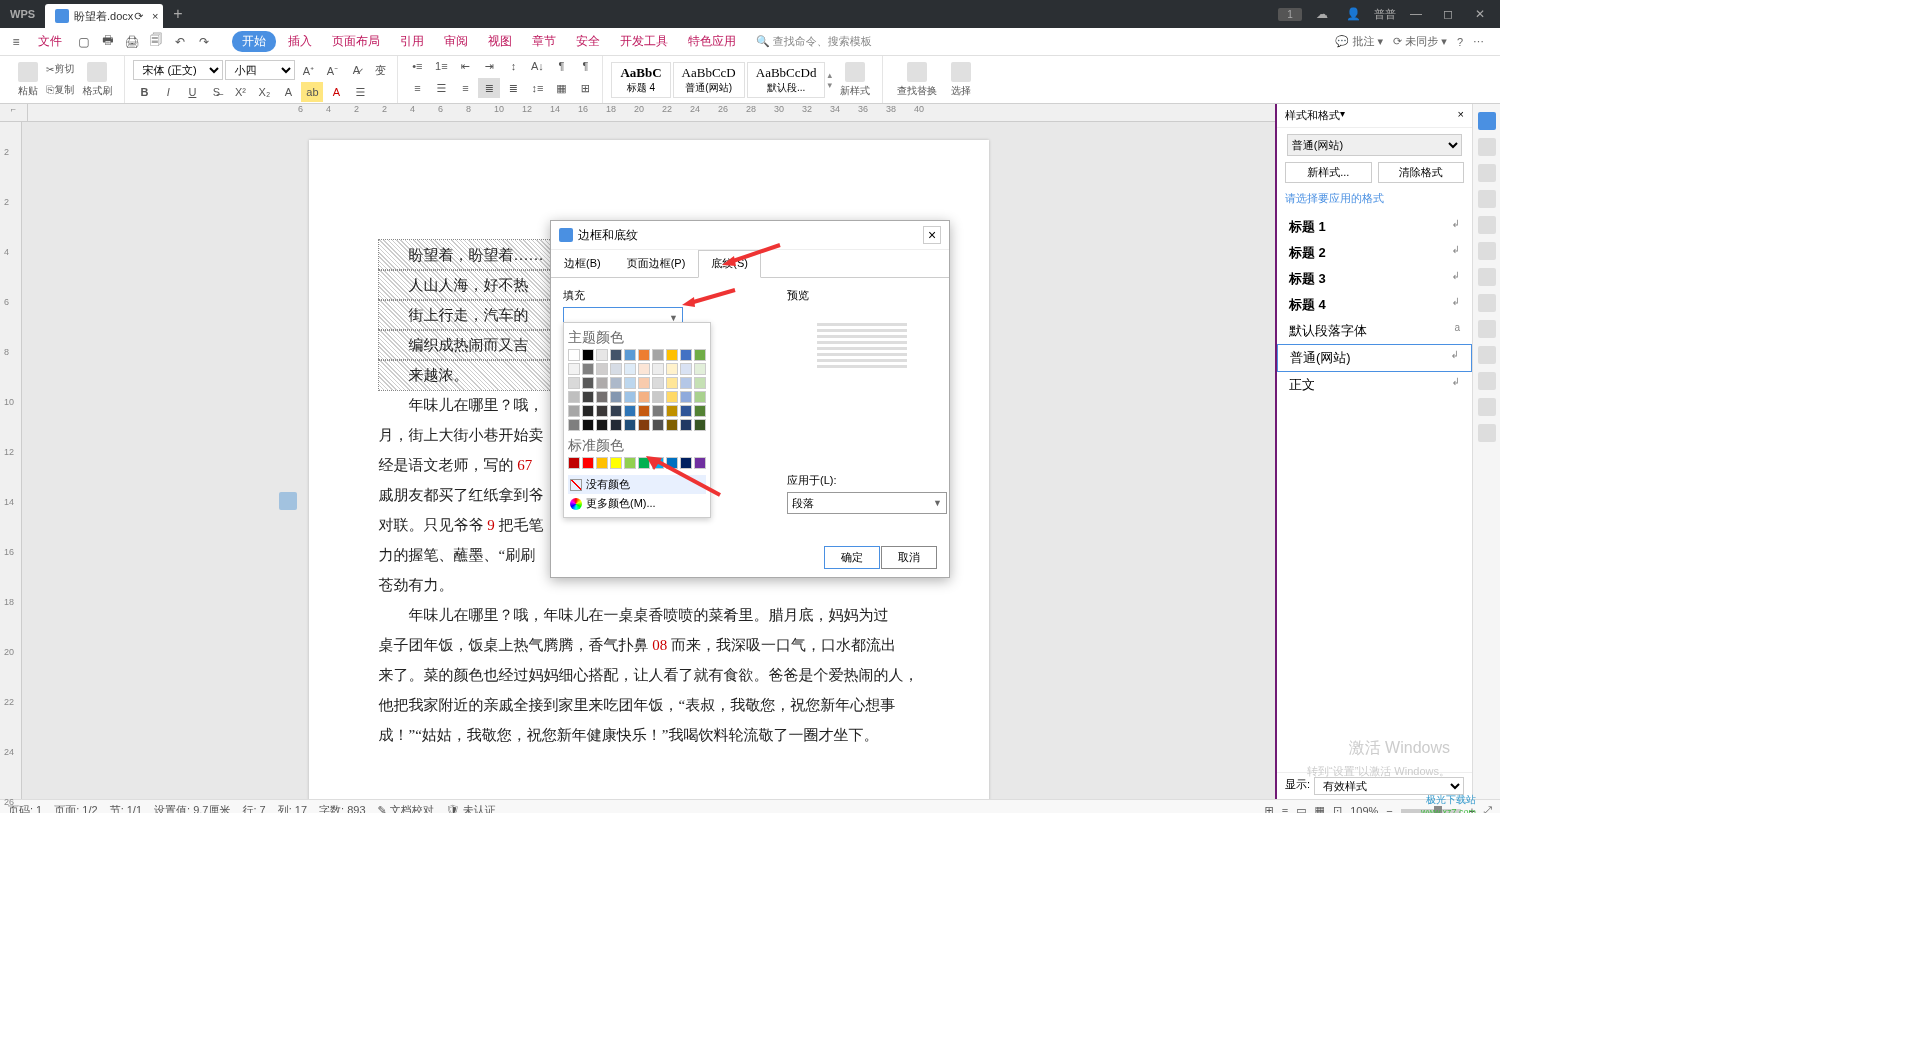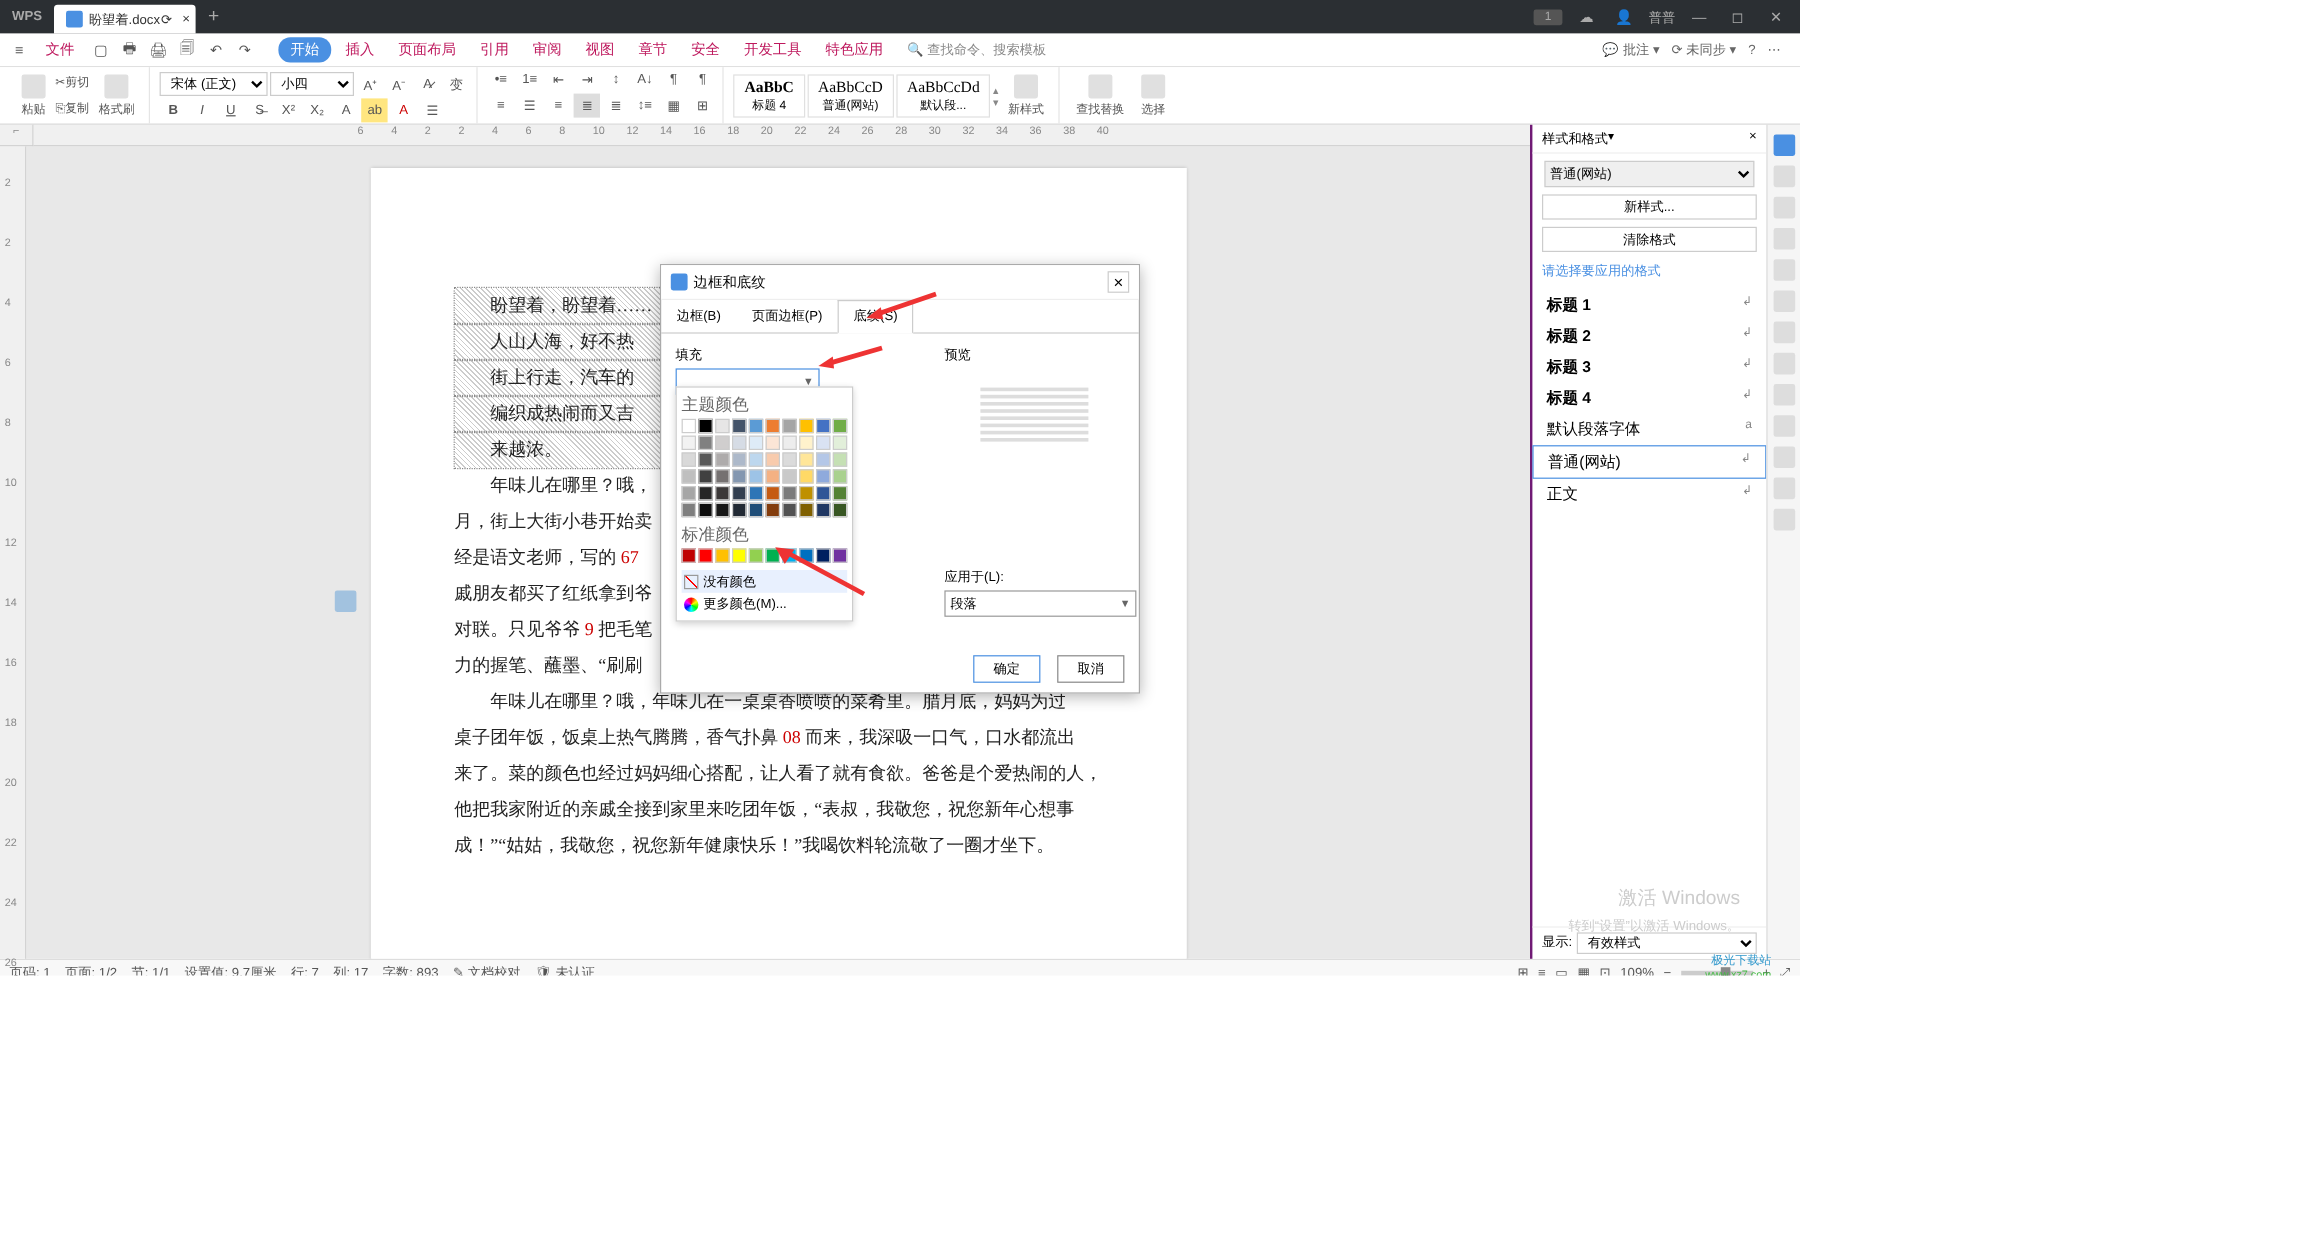--- a/index.html
+++ b/index.html
@@ -42,21 +42,21 @@
 .page { background: #fff; width: 680px; margin: 18px auto; padding: 100px 70px; min-height: 900px; box-shadow: 0 0 3px rgba(0,0,0,0.2); position: relative; }
 .para { font-family: SimSun, serif; font-size: 15px; line-height: 2; text-indent: 2em; color: #222; }
 .para.hl { background: repeating-linear-gradient(45deg,#ccc,#ccc 1px,#fff 1px,#fff 3px); outline: 1px dotted #888;}
 .para .red { color: #c00; }
 .float-icon { position: absolute; left: -30px; width: 18px; height: 18px; background: #5b9bd5; border-radius: 2px; opacity: 0.5; }
 
 
 .right-panel { position: absolute; top: 0; right: 28px; bottom: 0; width: 197px; background: #fff; border-left: 2px solid #701a75; }
 .rp-header { display: flex; justify-content: space-between; padding: 4px 8px; border-bottom: 1px solid #eee; font-size: 11px; }
 .rp-combo { width: 90%; margin: 6px auto; display: block; border: 1px solid #ccc; height: 22px; font-size: 11px; }
-.rp-btns { display: flex; gap: 6px; padding: 0 8px; flex-direction: column; }
+.rp-btns { display: flex; gap: 6px; padding: 0 8px; }
 .rp-btn { flex: 1; border: 1px solid #ccc; padding: 2px; font-size: 11px; text-align: center; cursor: pointer; }
 .rp-hint { padding: 8px; font-size: 11px; color: #4a90e2; }
 .rp-style { padding: 4px 12px; font-size: 13px; display: flex; justify-content: space-between; cursor: pointer; }
 .rp-style.sel { border: 1px solid #4a90e2; }
 .rp-style-mark { color: #888; font-size: 10px; }
 .rp-foot { position: absolute; bottom: 0; left:0; right:0; padding: 4px 8px; display: flex; gap: 4px; border-top: 1px solid #eee; font-size: 11px; }
 
 .side-tools { position: absolute; top: 0; right: 0; bottom: 0; width: 28px; background: #f5f5f5; border-left: 1px solid #ddd; display: flex; flex-direction: column; align-items: center; gap: 8px; padding-top: 8px; }
 .side-tools div { width: 18px; height: 18px; background: #ddd; border-radius: 2px; cursor: pointer; }
 
@@ -82,21 +82,21 @@
 .color-cell { width: 12px; height: 12px; border: 1px solid #ccc; cursor: pointer; }
 .color-label { font-size: 14px; color: #666; margin: 2px 0; }
 .no-color { display: flex; align-items: center; gap: 4px; padding: 2px; font-size: 11px; cursor: pointer; background: #e8f0fe; }
 .no-color-sw { width: 12px; height: 12px; border: 1px solid #999; background: linear-gradient(45deg, transparent 45%, red 45%, red 55%, transparent 55%); }
 .more-color { display: flex; align-items: center; gap: 4px; padding: 2px; font-size: 11px; cursor: pointer; }
 .preview-box { margin-top: 20px; width: 90px; height: 70px; margin-left: 30px; border: none; }
 .preview-lines { display: flex; flex-direction: column; gap: 3px; }
 .preview-lines div { height: 3px; background: #ddd; }
 .apply-combo { width: 160px; border: 1px solid #999; height: 22px; font-size: 11px; margin-top: 4px; padding: 0 4px; display:flex; align-items:center; justify-content:space-between;}
 .apply-combo::after { content:"▼"; font-size:9px; color:#666;}
-.dlg-btns { display: flex; justify-content: flex-end; gap: 14px; padding: 8px 12px; }
+.dlg-btns { display: flex; justify-content: flex-end; gap: 1px; padding: 8px 12px; }
 .dlg-btn { padding: 3px 16px; border: 1px solid #888; font-size: 11px; cursor: pointer; background: #fff; }
 .dlg-btn.primary { border: 1px solid #4a90e2; }
 
 
 .arrow { position: absolute; pointer-events: none; }
 .arrow-line { stroke: #e33; stroke-width: 4; fill: none; }
 .arrow-head { fill: #e33; }
 
 .watermark { position: absolute; right: 50px; bottom: 40px; color: #ccc; font-size: 16px; }
 .watermark2 { position: absolute; right: 50px; bottom: 20px; color: #ccc; font-size: 11px; }
@@ -304,20 +304,21 @@
       <p class="para hl"><span>人山人海，好不热</span></p>
       <p class="para hl"><span>街上行走，汽车的</span></p>
       <p class="para hl"><span>编织成热闹而又吉</span></p>
       <p class="para hl"><span>来越浓。</span></p>
       <p class="para"><span>年味儿在哪里？哦，</span></p>
       <p class="para" style="text-indent:0;"><span>月，街上大街小巷开始卖</span></p>
       <p class="para" style="text-indent:0;"><span>经是语文老师，写的</span> <span class="red">67</span></p>
       <p class="para" style="text-indent:0;"><span>戚朋友都买了红纸拿到爷</span></p>
       <p class="para" style="text-indent:0;"><span>对联。只见爷爷</span> <span class="red">9</span> <span>把毛笔</span></p>
       <p class="para" style="text-indent:0;"><span>力的握笔、蘸墨、“刷刷</span></p>
+      <p class="para" style="text-indent:0;"><span>苍劲有力。</span></p>
       <p class="para"><span>年味儿在哪里？哦，年味儿在一桌桌香喷喷的菜肴里。腊月底，妈妈为过</span></p>
       <p class="para" style="text-indent:0;"><span>桌子团年饭，饭桌上热气腾腾，香气扑鼻</span> <span class="red">08</span> <span>而来，我深吸一口气，口水都流出</span></p>
       <p class="para" style="text-indent:0;"><span>来了。菜的颜色也经过妈妈细心搭配，让人看了就有食欲。爸爸是个爱热闹的人，</span></p>
       <p class="para" style="text-indent:0;"><span>他把我家附近的亲戚全接到家里来吃团年饭，“表叔，我敬您，祝您新年心想事</span></p>
       <p class="para" style="text-indent:0;"><span>成！”“姑姑，我敬您，祝您新年健康快乐！”我喝饮料轮流敬了一圈才坐下。</span></p>
     </div>
   </div>
 
   <div class="right-panel">
     <div class="rp-header">

